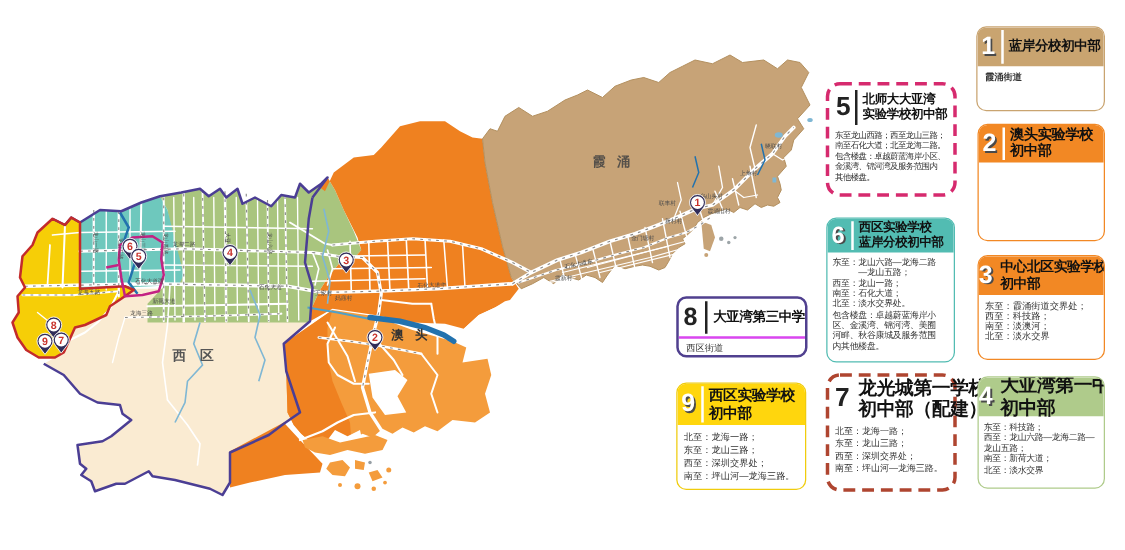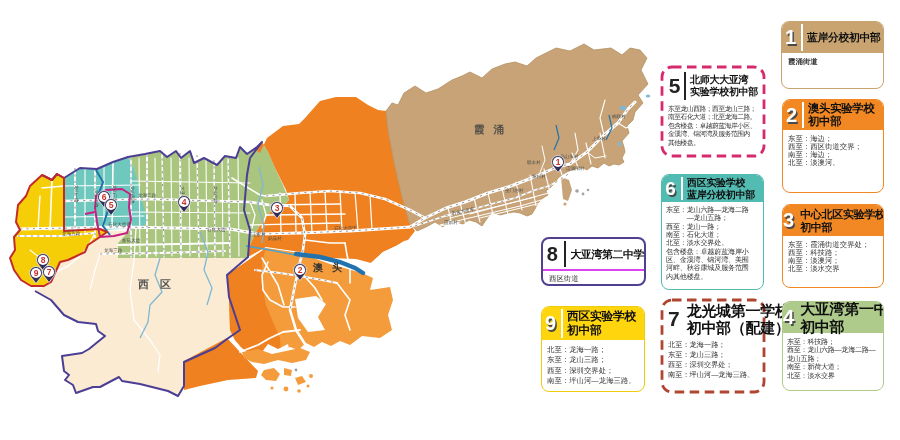--- a/index.html
+++ b/index.html
@@ -267,21 +267,21 @@
     <div class="sep" style="background:#222;margin:1px 4px 1px 3px;"></div>
     <div class="ttl" style="font-size:15px;">龙光城第一学校<br>初中部（配建）</div>
   </div>
   <div class="bd" style="font-size:7.2px;line-height:10px;margin-top:6px;">北至：龙海一路；<br>东至：龙山三路；<br>西至：深圳交界处；<br>南至：坪山河—龙海三路。</div>
 </div>
 
 <div class="bx" style="left:541px;top:237px;width:105px;height:49px;border:2px solid #50408F;border-radius:8px;overflow:hidden;">
   <div class="hd" style="height:30px;">
     <div class="num" style="font-size:20px;width:19px;color:#222;text-shadow:none;">8</div>
     <div class="sep" style="background:#222;margin:2px 5px 2px 2px;"></div>
-    <div class="ttl" style="font-size:10.8px;">大亚湾第二中学</div>
+    <div class="ttl" style="font-size:10.8px;">大亚湾第三中学</div>
   </div>
   <div class="bd" style="font-size:7.4px;border-top:2px solid #d946ef;padding:3px 6px;">西区街道</div>
 </div>
 
 <div class="bx" style="left:541px;top:306px;width:104px;height:86px;border:1.5px solid #F0CC0C;border-radius:8px;overflow:hidden;">
   <div class="hd" style="height:33px;background:#FFD60D;">
     <div class="num" style="font-size:20px;width:17px;">9</div>
     <div class="sep" style="background:#fff;margin:2px 4px 2px 2px;"></div>
     <div class="ttl" style="font-size:11.8px;">西区实验学校<br>初中部</div>
   </div>
@@ -296,21 +296,20 @@
   </div>
   <div class="bd" style="font-size:7.4px;padding:4px 6px;font-weight:bold;">霞涌街道</div>
 </div>
 
 <div class="bx" style="left:782px;top:99px;width:102px;height:94px;border:1.5px solid #F28824;border-radius:8px;overflow:hidden;">
   <div class="hd" style="height:30px;background:#F28824;">
     <div class="num" style="font-size:20px;width:17px;">2</div>
     <div class="sep" style="background:#fff;margin:2px 4px 2px 2px;"></div>
     <div class="ttl" style="font-size:11.4px;">澳头实验学校<br>初中部</div>
   </div>
-  <div class="bd" style="font-size:7.4px;line-height:8px;padding:5px 5px;">东至：海边；<br>西至：西区街道交界；<br>南至：海边；<br>北至：淡澳河。</div>
 </div>
 
 <div class="bx" style="left:782px;top:204px;width:102px;height:84px;border:1.5px solid #F28824;border-radius:8px;overflow:hidden;">
   <div class="hd" style="height:31px;background:#F28824;">
     <div class="num" style="font-size:20px;width:16px;">3</div>
     <div class="sep" style="background:#fff;margin:2px 4px 2px 2px;"></div>
     <div class="ttl" style="font-size:11px;">中心北区实验学校<br>初中部</div>
   </div>
   <div class="bd" style="font-size:7.4px;line-height:8px;padding:5px 5px;font-family:Liberation Serif, serif;">东至：霞涌街道交界处；<br>西至：科技路；<br>南至：淡澳河；<br>北至：淡水交界</div>
 </div>

